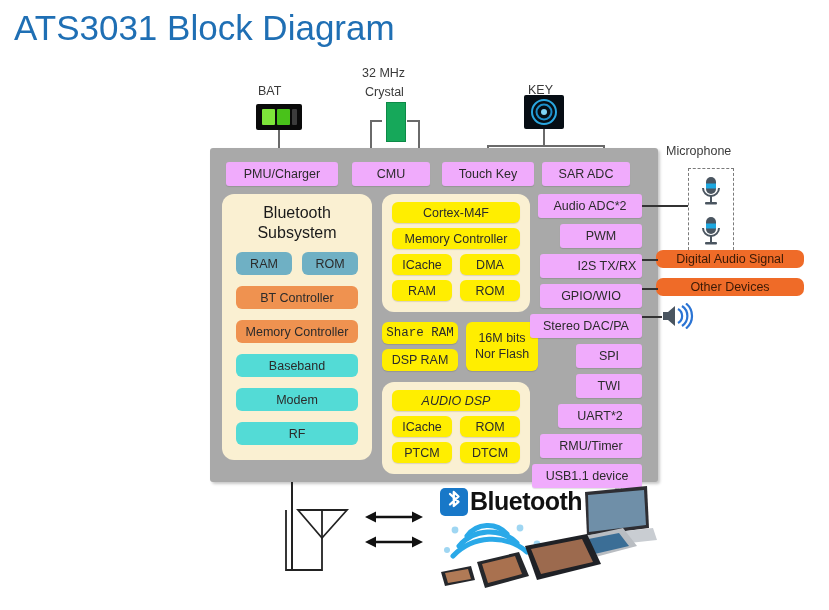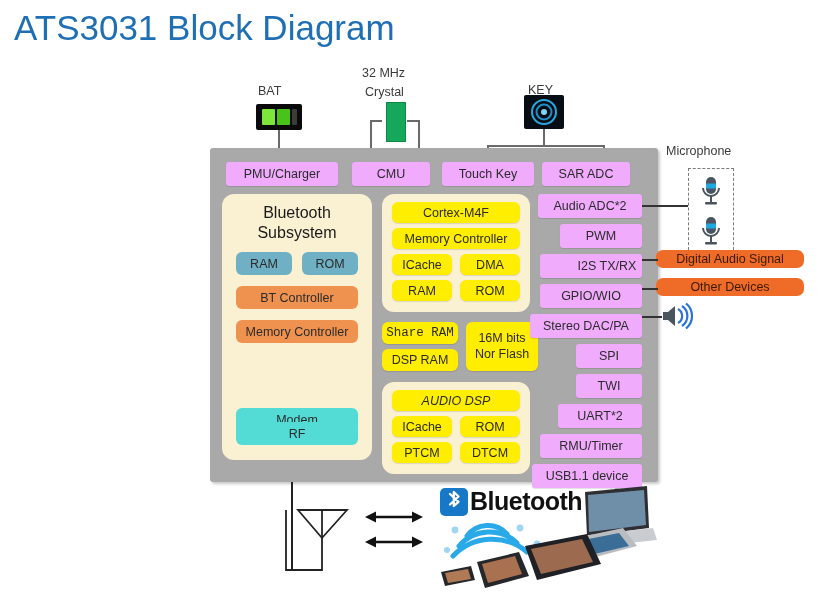--- a/index.html
+++ b/index.html
@@ -105,21 +105,22 @@
 
   <div class="grp" style="left:12px;top:46px;width:150px;height:266px;">
     <div style="position:absolute;left:0;top:10px;width:150px;text-align:center;font-size:16px;color:#1a1a1a;">Bluetooth</div>
     <div style="position:absolute;left:0;top:30px;width:150px;text-align:center;font-size:16px;color:#1a1a1a;">Subsystem</div>
 
     <div class="btstack teal" style="left:14px;top:58px;width:56px;">RAM</div>
     <div class="btstack teal" style="left:80px;top:58px;width:56px;">ROM</div>
 
     <div class="btstack orng" style="top:92px;">BT Controller</div>
     <div class="btstack orng" style="top:126px;">Memory Controller</div>
-    <div class="btstack cyan" style="top:194px;margin-top:20px;">Modem</div>
+    <div class="btstack cyan" style="top:160px;">Baseband</div>
+    <div class="btstack cyan" style="top:194px;">Modem</div>
     <div class="btstack cyan" style="top:228px;">RF</div>
   </div>
 
   <div class="grp" style="left:172px;top:46px;width:148px;height:118px;">
     <div class="blk yel" style="left:10px;top:8px;width:128px;height:21px;">Cortex-M4F</div>
     <div class="blk yel" style="left:10px;top:34px;width:128px;height:21px;">Memory Controller</div>
     <div class="blk yel" style="left:10px;top:60px;width:60px;height:21px;">ICache</div>
     <div class="blk yel" style="left:78px;top:60px;width:60px;height:21px;">DMA</div>
     <div class="blk yel" style="left:10px;top:86px;width:60px;height:21px;">RAM</div>
     <div class="blk yel" style="left:78px;top:86px;width:60px;height:21px;">ROM</div>

